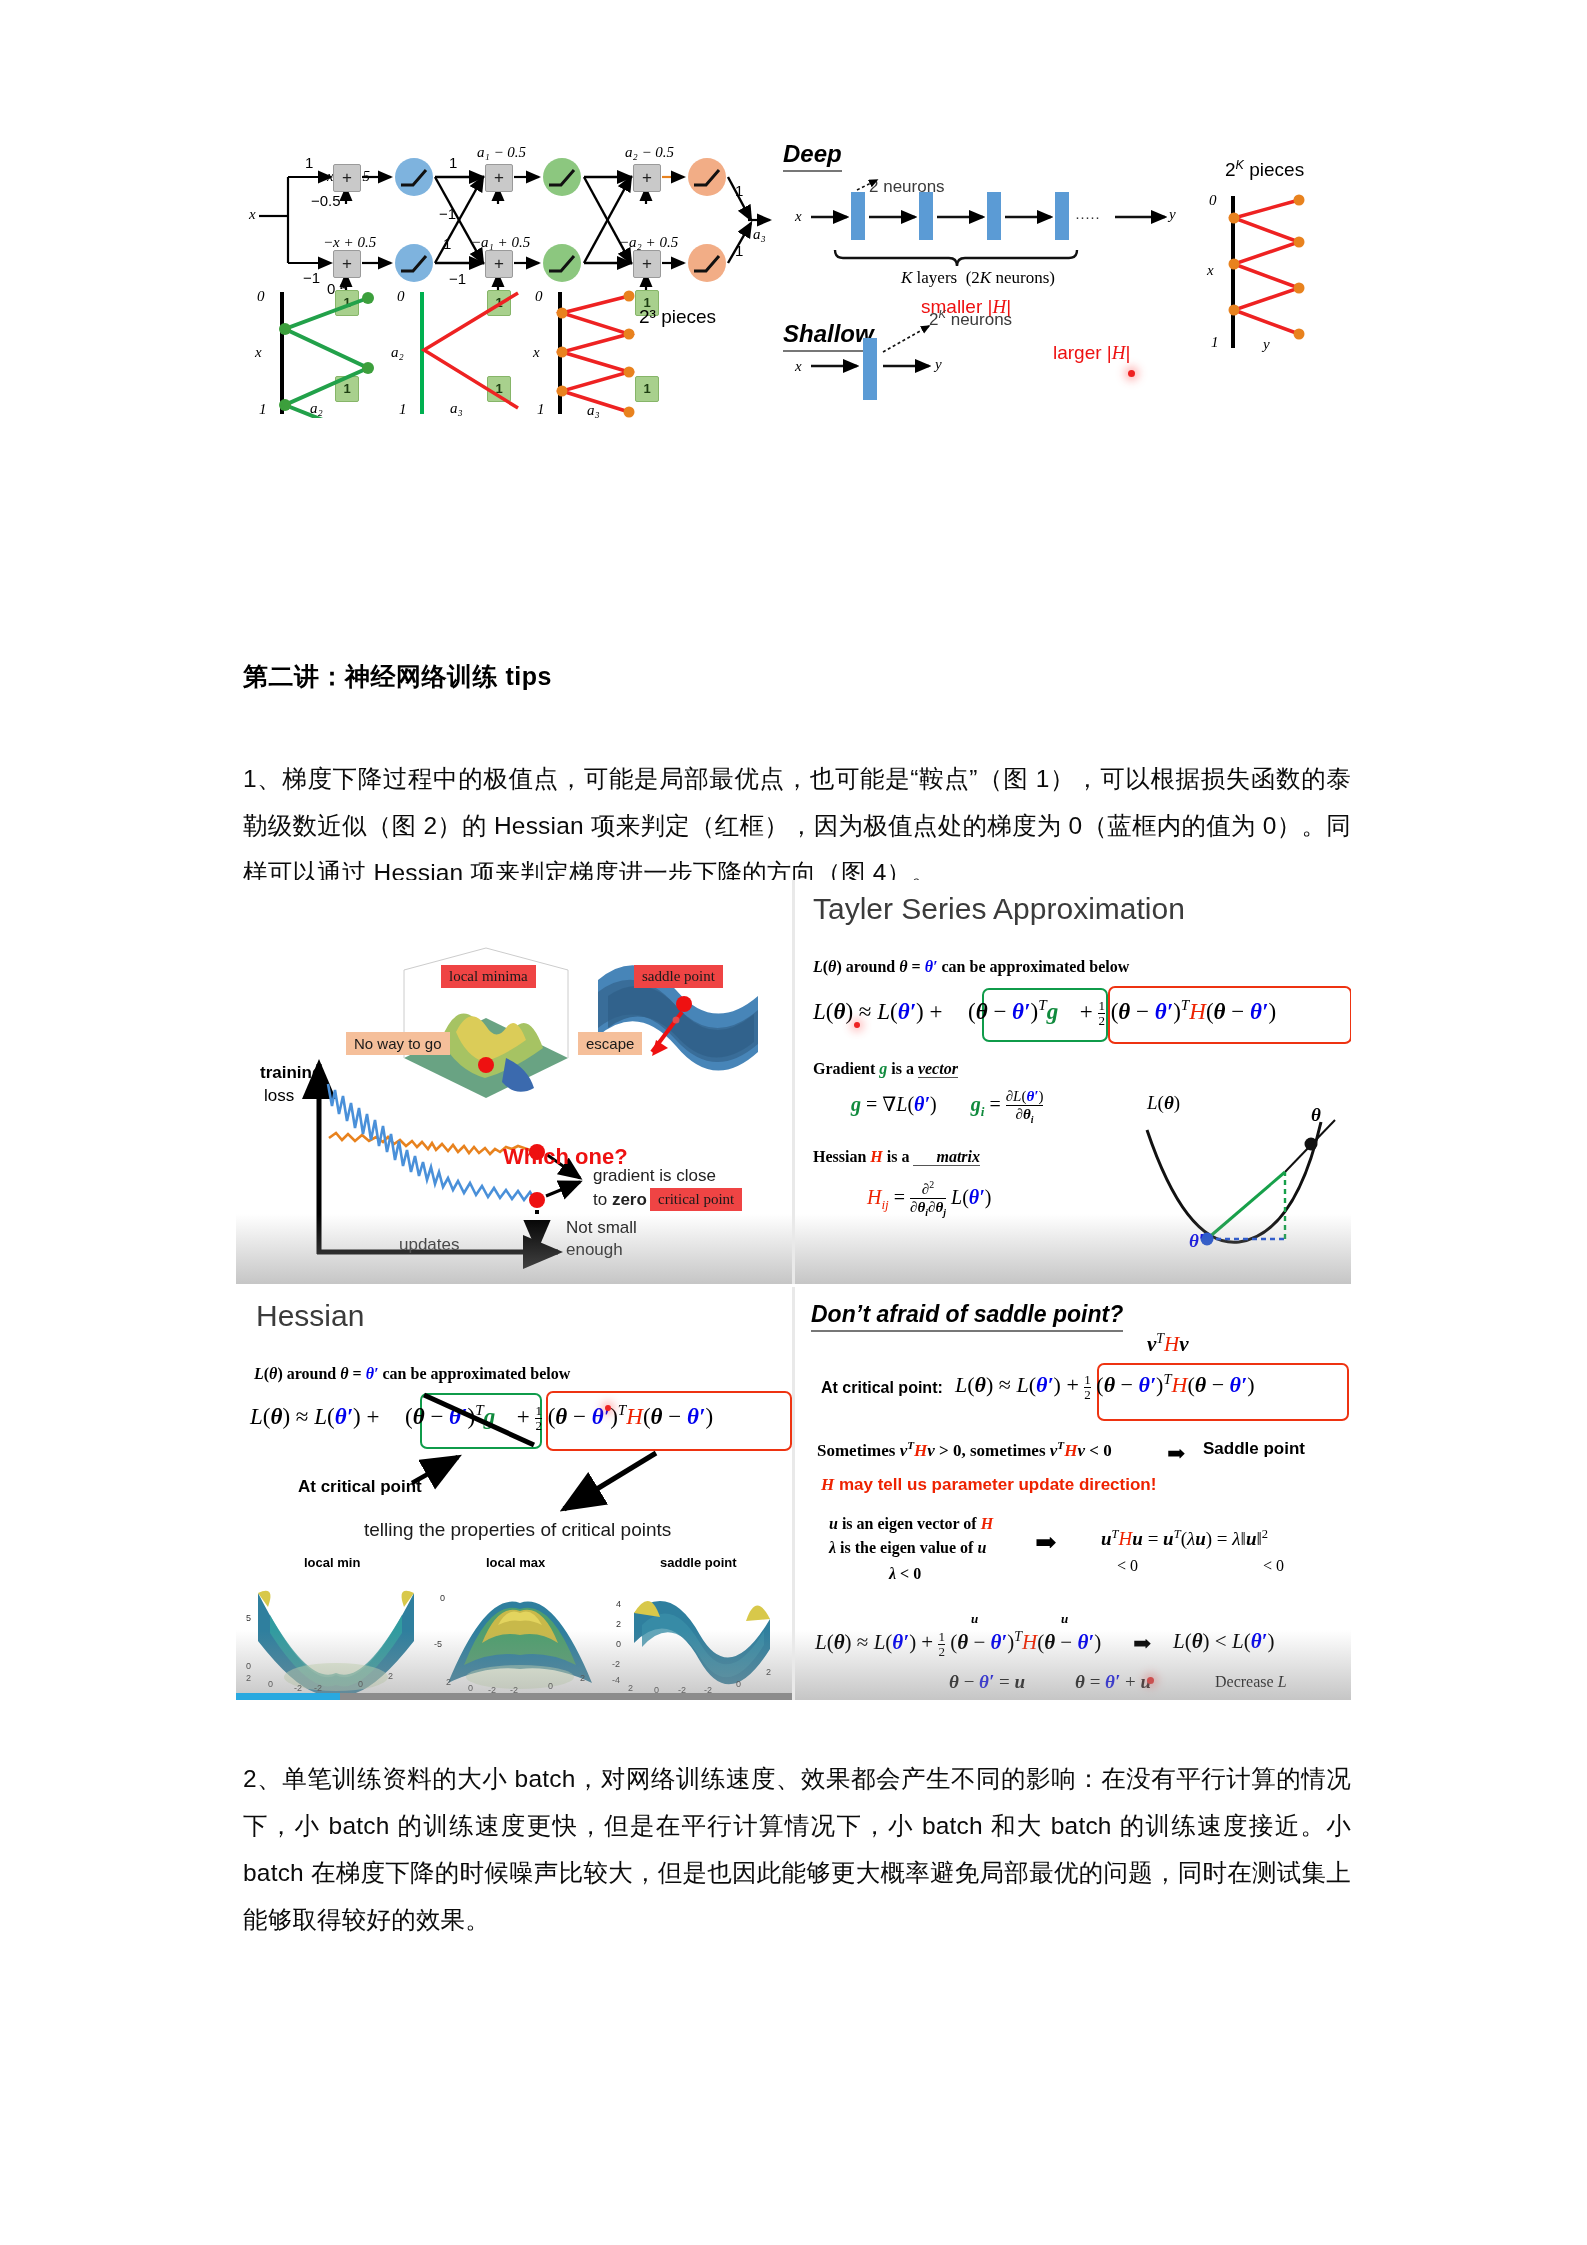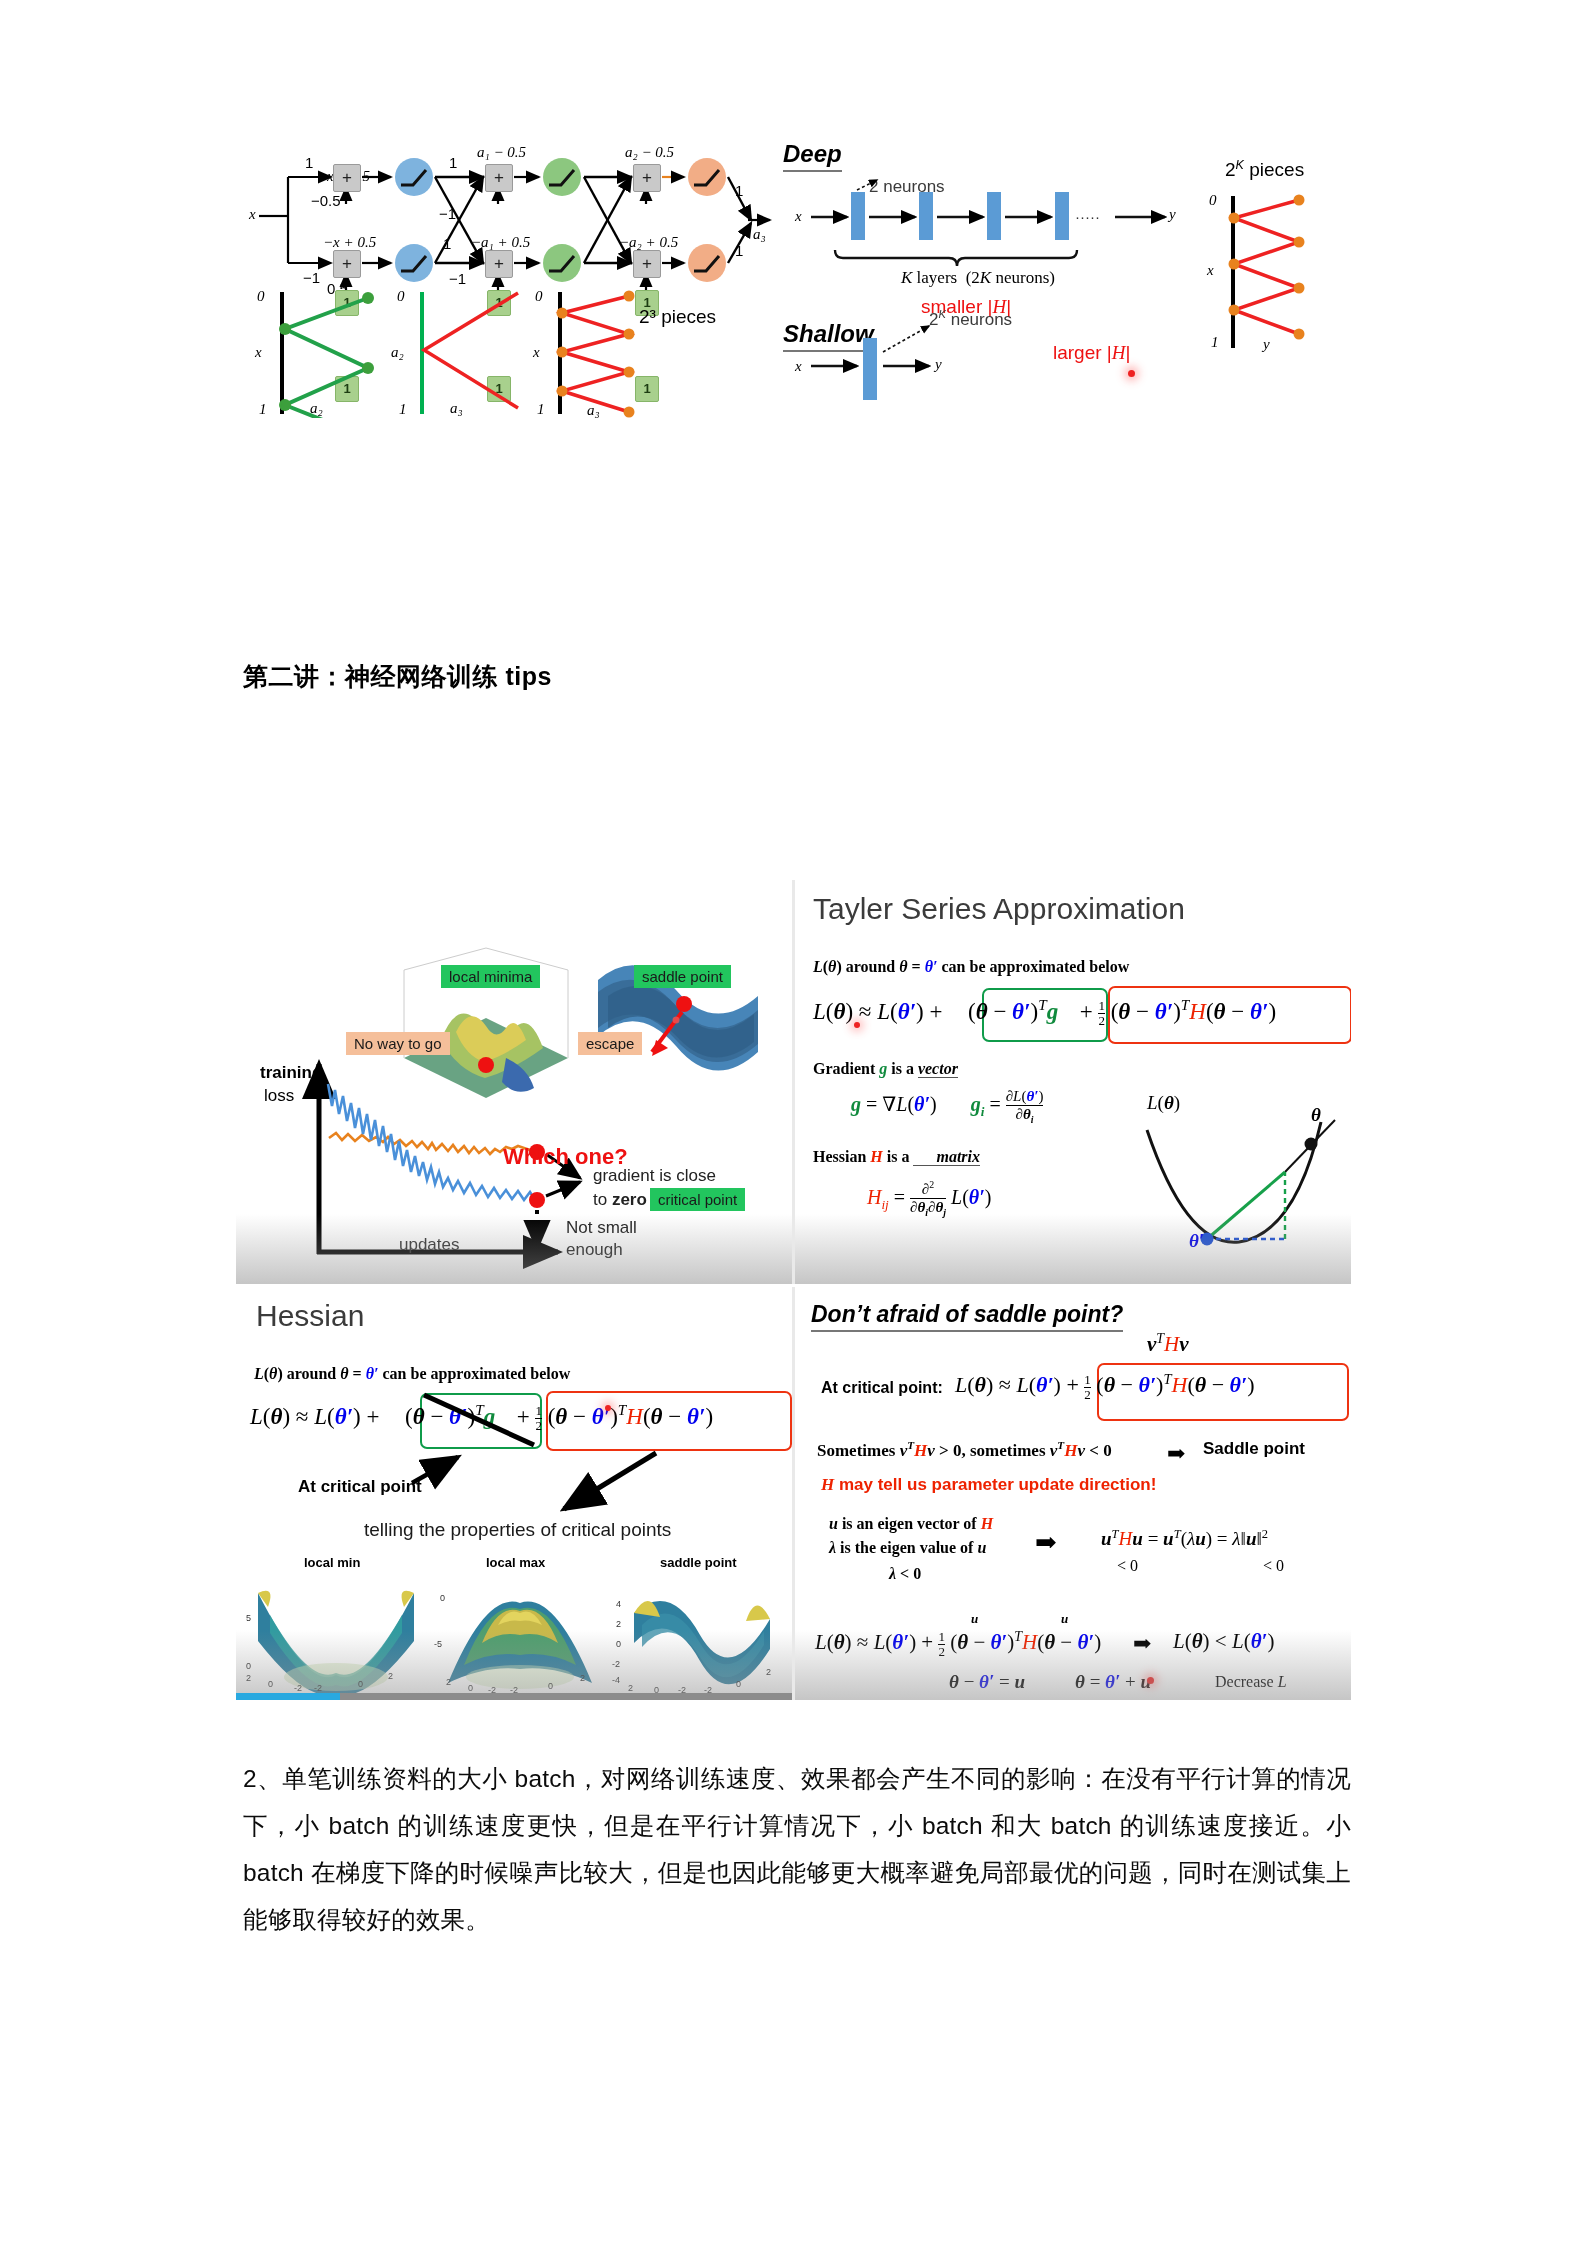--- a/index.html
+++ b/index.html
@@ -151,21 +151,21 @@
 
   
   .callout {
     position: absolute;
     font-family: "Liberation Sans", sans-serif;
     font-size: 15px;
     padding: 3px 8px;
     white-space: nowrap;
     color: #1a1a1a;
   }
-  .cal-yellow { background: #22c55e; }
+  .cal-yellow { background: #ef4444; font-family: Liberation Serif, serif; }
   .cal-orange { background: #f5bf9a; }
 
   .fig-title {
     position: absolute;
     font-family: "Liberation Sans", sans-serif;
     font-size: 30px;
     color: #3b3b3b;
     white-space: nowrap;
   }
   .bold-it-u {
@@ -434,20 +434,21 @@
           <circle cx="76" cy="98" r="5.5" fill="#e8821e"></circle>
           <circle cx="11" cy="120" r="5.5" fill="#e8821e"></circle>
           <circle cx="76" cy="144" r="5.5" fill="#e8821e"></circle>
         </svg>
       </div>
     </div>
   </div>
 
   <h1 class="heading">第二讲：神经网络训练 tips</h1>
 
+  <p class="para" id="para-1">1、梯度下降过程中的极值点，可能是局部最优点，也可能是“鞍点”（图 1），可以根据损失函数的泰勒级数近似（图 2）的 Hessian 项来判定（红框），因为极值点处的梯度为 0（蓝框内的值为 0）。同样可以通过 Hessian 项来判定梯度进一步下降的方向（图 4）。</p>
 
   <div class="fig" id="figure-grid">
 
     <div class="panel" style="left:0; top:0; width:556px; height:404px;">
 
       <svg class="abs" style="left:0; top:58px;" width="556" height="346">
         <defs>
           <marker id="ah2" markerWidth="8" markerHeight="8" refX="7" refY="3.4" orient="auto">
             <path d="M0,0 L8,3.4 L0,6.8 z" fill="#000"></path>
           </marker>

